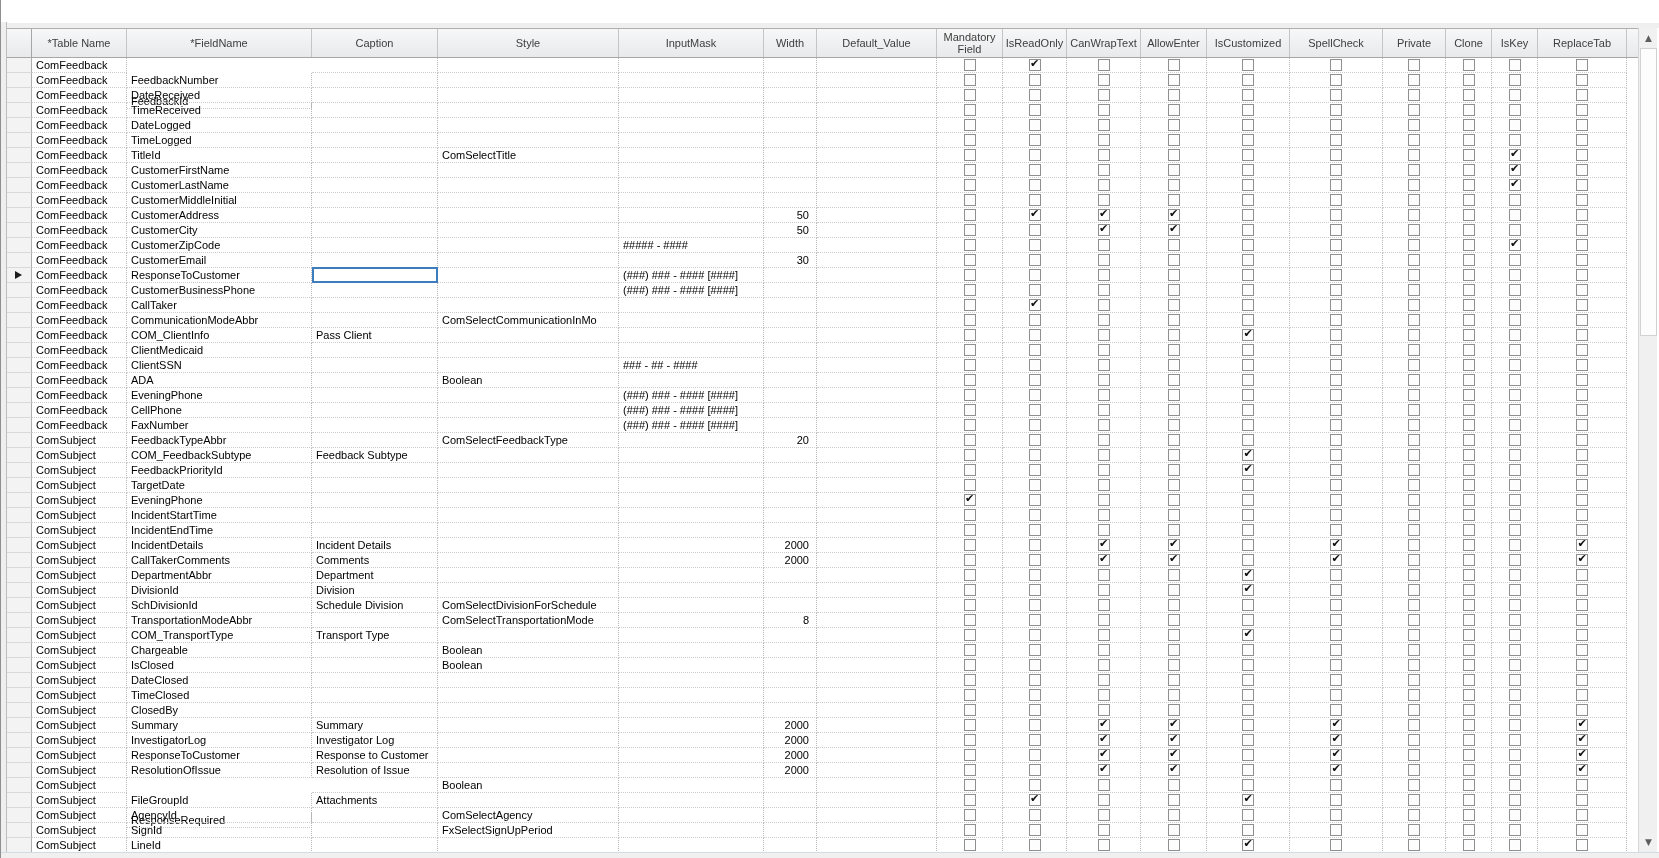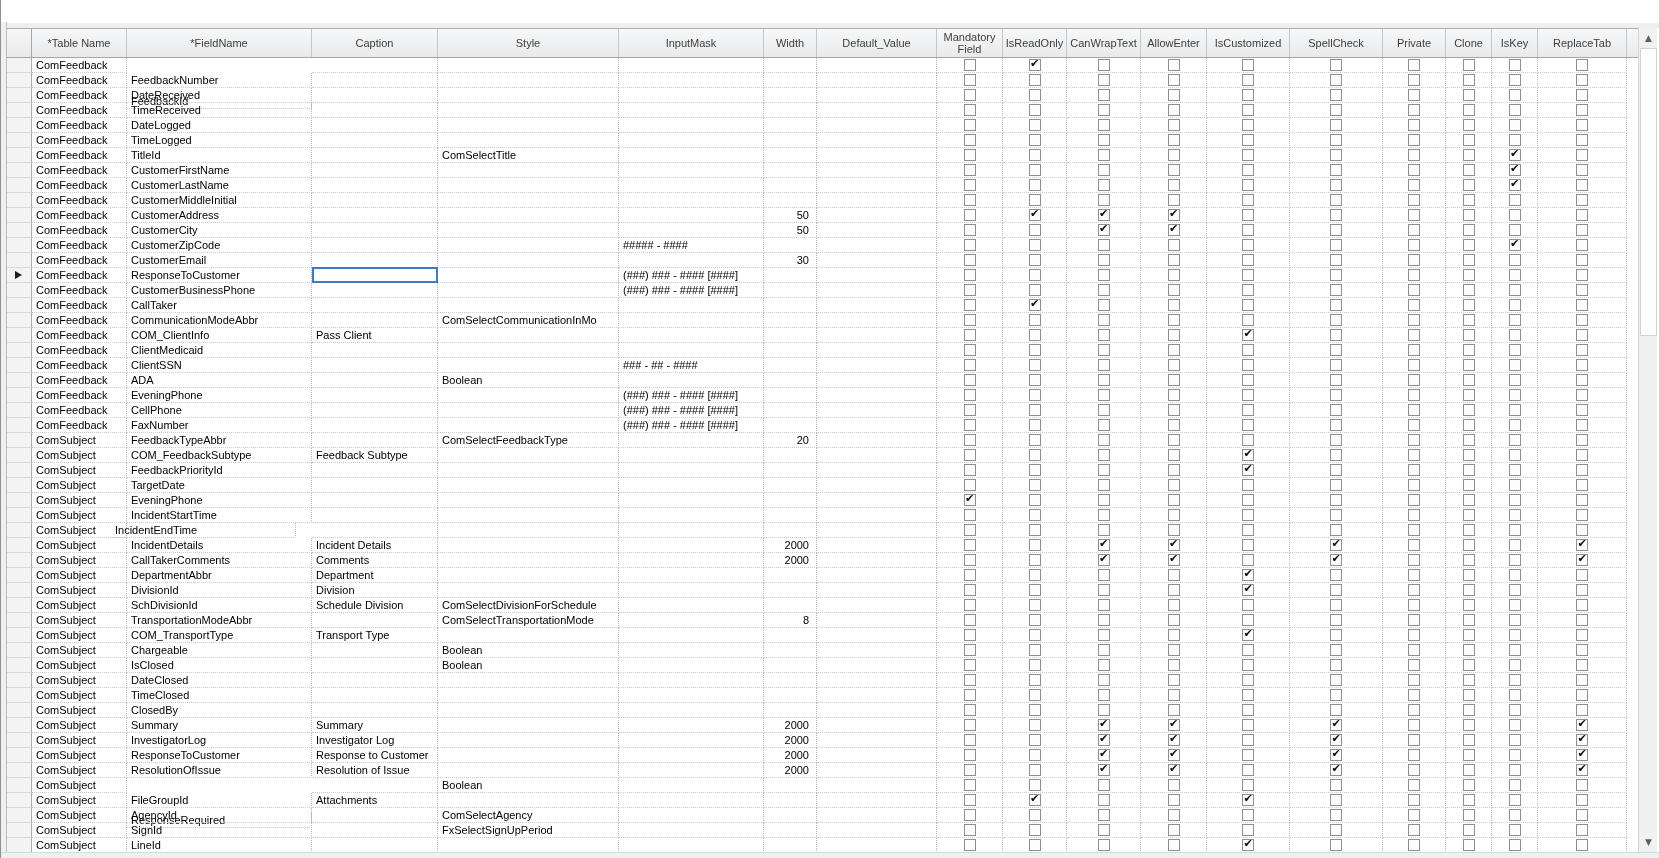--- a/index.html
+++ b/index.html
@@ -1368,21 +1368,21 @@
         <div class="cell check" style="left: 1485px; width: 46px;">
           <div class="cb"></div>
         </div>
         <div class="cell check" style="left: 1531px; width: 89px;">
           <div class="cb"></div>
         </div>
       </div>
       <div class="row">
         <div class="gcell"></div>
         <div class="cell txt" style="left: 25px; width: 95px;">ComSubject</div>
-        <div class="cell txt" style="left: 104px; width: 185px;">IncidentEndTime</div>
+        <div class="cell txt" style="left: 120px; width: 185px;">IncidentEndTime</div>
         <div class="cell txt" style="left: 305px; width: 126px;"></div>
         <div class="cell txt" style="left: 431px; width: 181px;"></div>
         <div class="cell txt" style="left: 612px; width: 145px;"></div>
         <div class="cell num" style="left: 757px; width: 53px;"></div>
         <div class="cell txt" style="left: 810px; width: 120px;"></div>
         <div class="cell check" style="left: 930px; width: 66px;">
           <div class="cb"></div>
         </div>
         <div class="cell check" style="left: 996px; width: 64px;">
           <div class="cb"></div>

